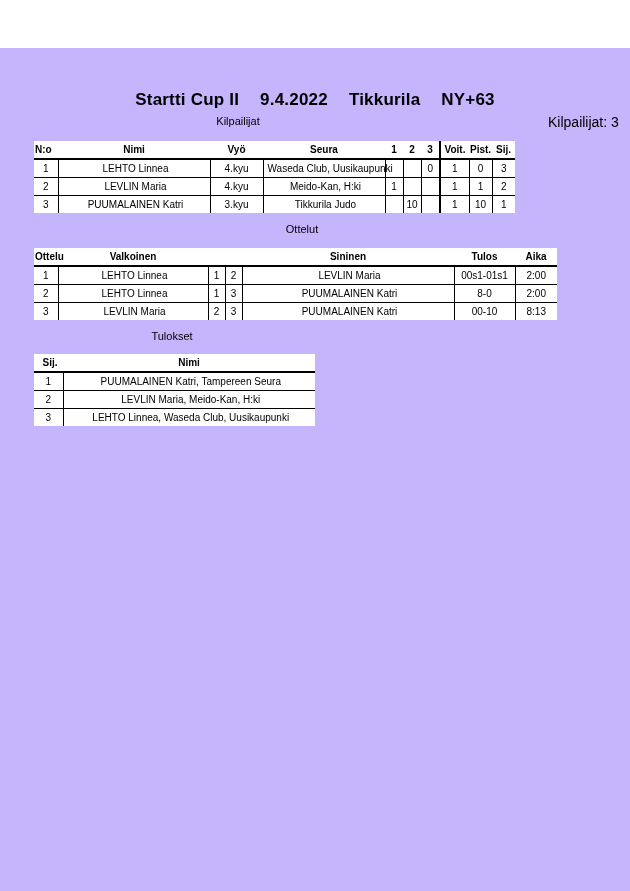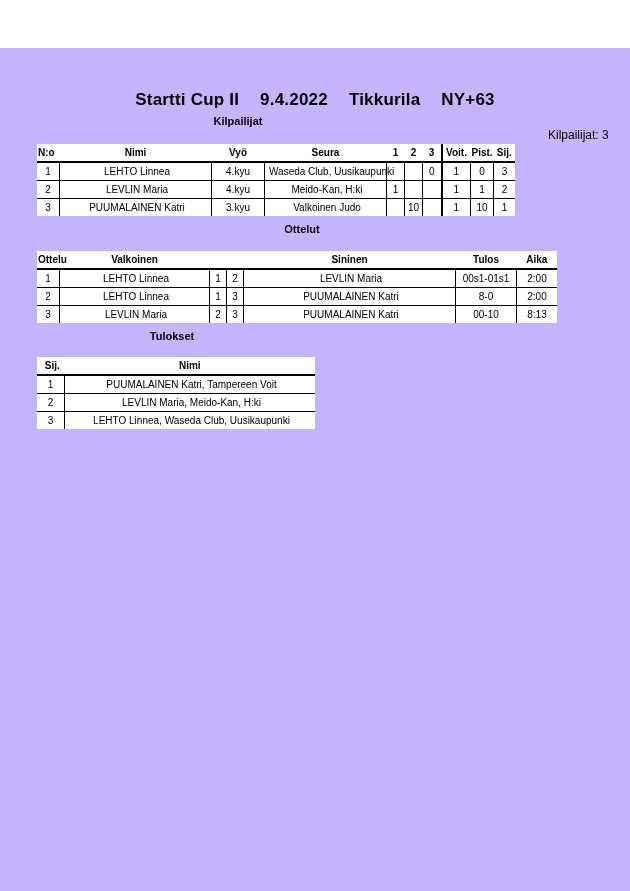--- a/index.html
+++ b/index.html
@@ -23,42 +23,42 @@
     justify-content: center;
     gap: 21px;
     font-weight: bold;
     font-size: 17px;
     letter-spacing: 0.2px;
   }
 
   
   .sec {
     position: absolute;
-    font-weight: bold;
+    font-weight: normal;
     font-size: 11px;
     transform: translateX(-50%);
     white-space: nowrap;
   }
   .sec-kilpailijat { left: 238px; top: 67px; }
   .sec-ottelut     { left: 302px; top: 175px; }
   .sec-tulokset    { left: 172px; top: 282px; }
 
   .count {
     position: absolute;
-    left: 548px; top: 80px;
-    font-size: 12px;
+    left: 548px; top: 66px;
+    font-size: 14px;
     white-space: nowrap;
   }
 
   
   table.t {
     position: absolute;
     border-collapse: collapse;
     table-layout: fixed;
-    border: 7px solid #c4b5fd;
+    border: 4px solid #c4b5fd;
     background: #fff;
   }
   .t1 { left: 30px; top: 89px;  width: 485px; }
   .t2 { left: 30px; top: 196px; width: 527px; }
   .t3 { left: 30px; top: 302px; width: 285px; }
 
   .t th, .t td {
     height: 17px;
     line-height: 17px;
     padding: 0 1px;
@@ -139,21 +139,21 @@
         <td></td>
         <td class="thickr"></td>
         <td>1</td>
         <td>1</td>
         <td>2</td>
       </tr>
       <tr>
         <td>3</td>
         <td class="al">PUUMALAINEN Katri</td>
         <td>3.kyu</td>
-        <td class="al">Valkoinen Judo</td>
+        <td class="al">Tikkurila Judo</td>
         <td></td>
         <td>10</td>
         <td class="thickr"></td>
         <td>1</td>
         <td>10</td>
         <td>1</td>
       </tr>
     </tbody>
   </table>
 
@@ -220,21 +220,21 @@
     </colgroup>
     <thead>
       <tr>
         <th class="al">Sij.</th>
         <th>Nimi</th>
       </tr>
     </thead>
     <tbody>
       <tr>
         <td>1</td>
-        <td class="al">PUUMALAINEN Katri, Tampereen Voit</td>
+        <td class="al">PUUMALAINEN Katri, Tampereen Seura</td>
       </tr>
       <tr>
         <td>2</td>
         <td class="al">LEVLIN Maria, Meido-Kan, H:ki</td>
       </tr>
       <tr>
         <td>3</td>
         <td class="al">LEHTO Linnea, Waseda Club, Uusikaupunki</td>
       </tr>
     </tbody>

